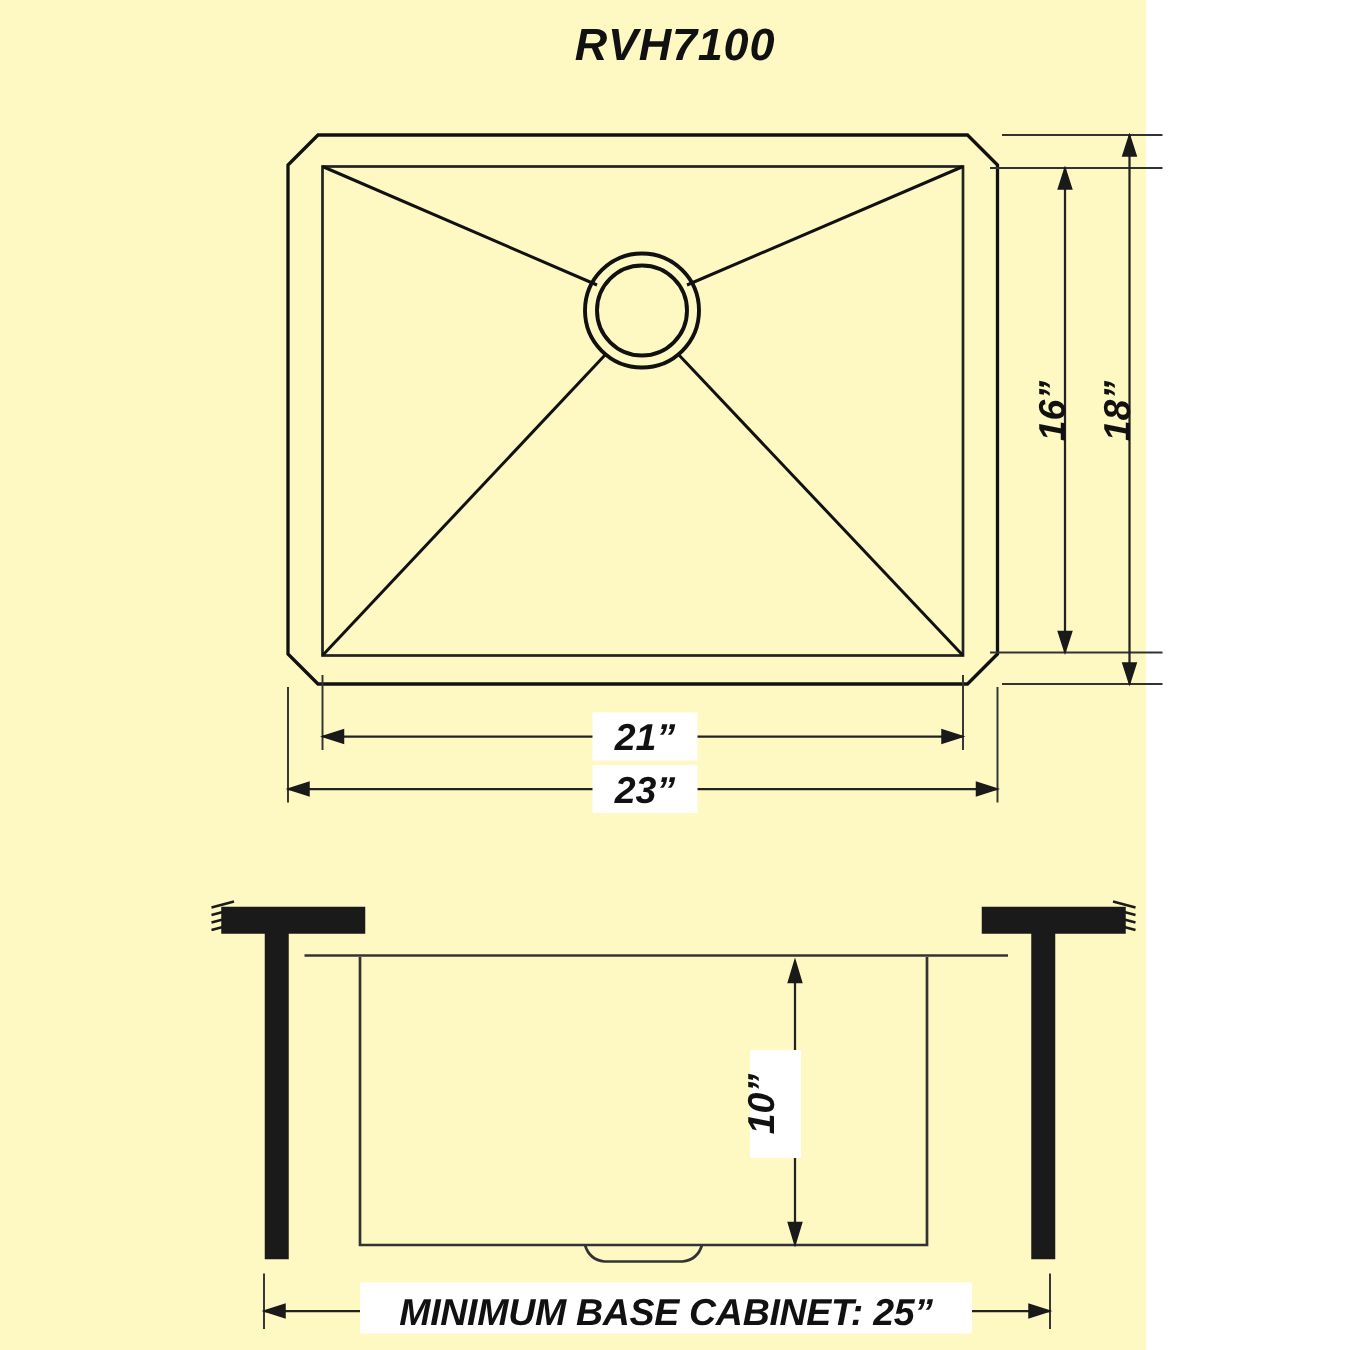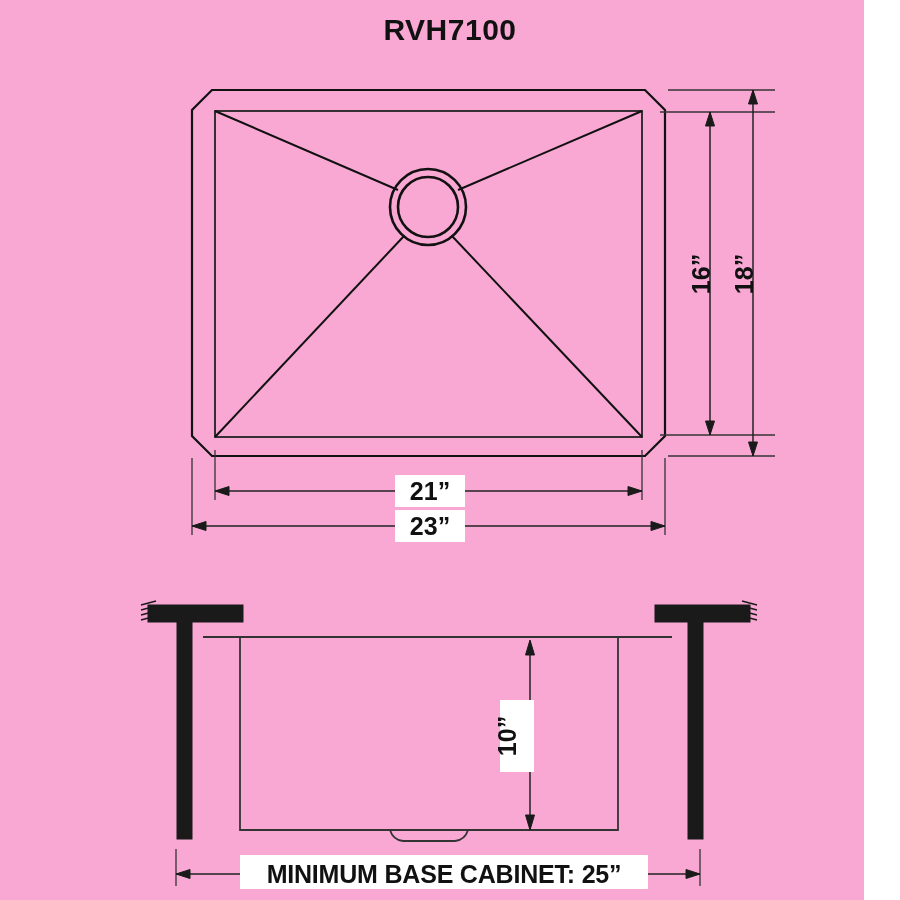--- a/index.html
+++ b/index.html
@@ -8,23 +8,24 @@
     background: #ffffff;
   }
   body {
     width: 900px;
     height: 900px;
     font-family: "Liberation Sans", sans-serif;
     overflow: hidden;
   }
   #sheet {
     position: relative;
-    width: 864px;
+    width: 764px;
     height: 900px;
-    background: #f9a8d4;
+    background: #fef9c3;
+    font-style: italic;
   }
   #drawing {
     position: absolute;
     left: 0;
     top: 0;
     width: 900px;
     height: 900px;
   }
   .title-text {
     font-family: "Liberation Sans", sans-serif;

